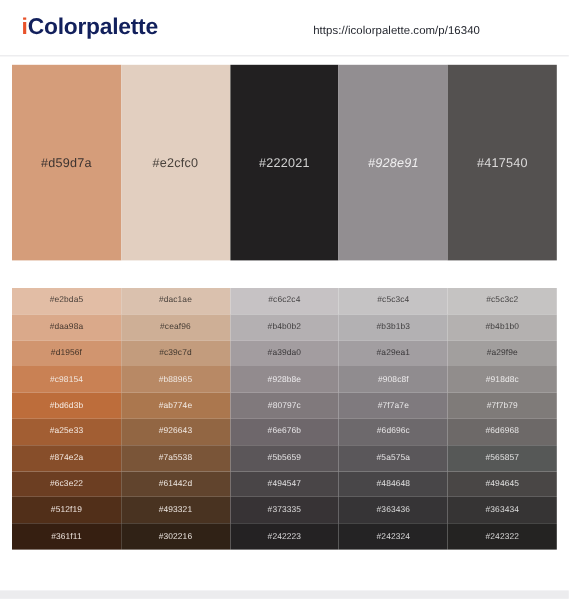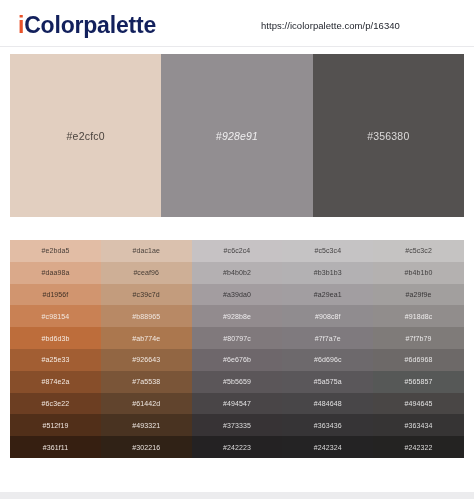--- a/index.html
+++ b/index.html
@@ -28,21 +28,21 @@
     width: 474px;
     height: 47px;
     background: #ffffff;
     border-bottom: 1px solid #e9e9ec;
     box-sizing: border-box;
   }
   #logo {
     position: absolute;
     left: 18px;
     top: 12px;
-    font-size: 23px;
+    font-size: 19px;
     font-weight: bold;
     letter-spacing: -0.2px;
     white-space: nowrap;
   }
   #logo .logo-i {
     color: #e8522a;
   }
   #logo .logo-rest {
     color: #12205c;
   }
@@ -132,28 +132,34 @@
   <div id="page-top-edge"></div>
 
   <div id="header">
     <div id="logo">
       <span class="logo-i">i</span><span class="logo-rest">Colorpalette</span>
     </div>
     <div id="site-url">https://icolorpalette.com/p/16340</div>
   </div>
 
   <div id="main-strip">
+      <div class="main-swatch" style="background: rgb(213, 157, 122);">
+        <span class="hexlabel" style="color: rgb(60, 51, 48);">#d59d7a</span>
+      </div>
       <div class="main-swatch" style="background: rgb(226, 207, 192);">
         <span class="hexlabel" style="color: rgb(74, 67, 61);">#e2cfc0</span>
       </div>
+      <div class="main-swatch" style="background: rgb(34, 32, 33);">
+        <span class="hexlabel" style="color: rgb(207, 207, 207);">#222021</span>
+      </div>
       <div class="main-swatch" style="background: rgb(146, 142, 145);">
         <span class="hexlabel" style="color: rgb(240, 239, 240); font-style: italic;">#928e91</span>
       </div>
       <div class="main-swatch" style="background: rgb(84, 81, 80);">
-        <span class="hexlabel" style="color: rgb(220, 218, 218);">#356380</span>
+        <span class="hexlabel" style="color: rgb(220, 218, 218);">#417540</span>
       </div>
     </div>
 
   <div id="shade-grid">
       <div class="grid-row">
         <div class="grid-cell" style="background: rgb(226, 189, 165);">
           <span class="hexlabel" style="color: rgb(74, 64, 58);">#e2bda5</span>
         </div>
         <div class="grid-cell" style="background: rgb(218, 193, 174);">
           <span class="hexlabel" style="color: rgb(74, 66, 60);">#dac1ae</span>

